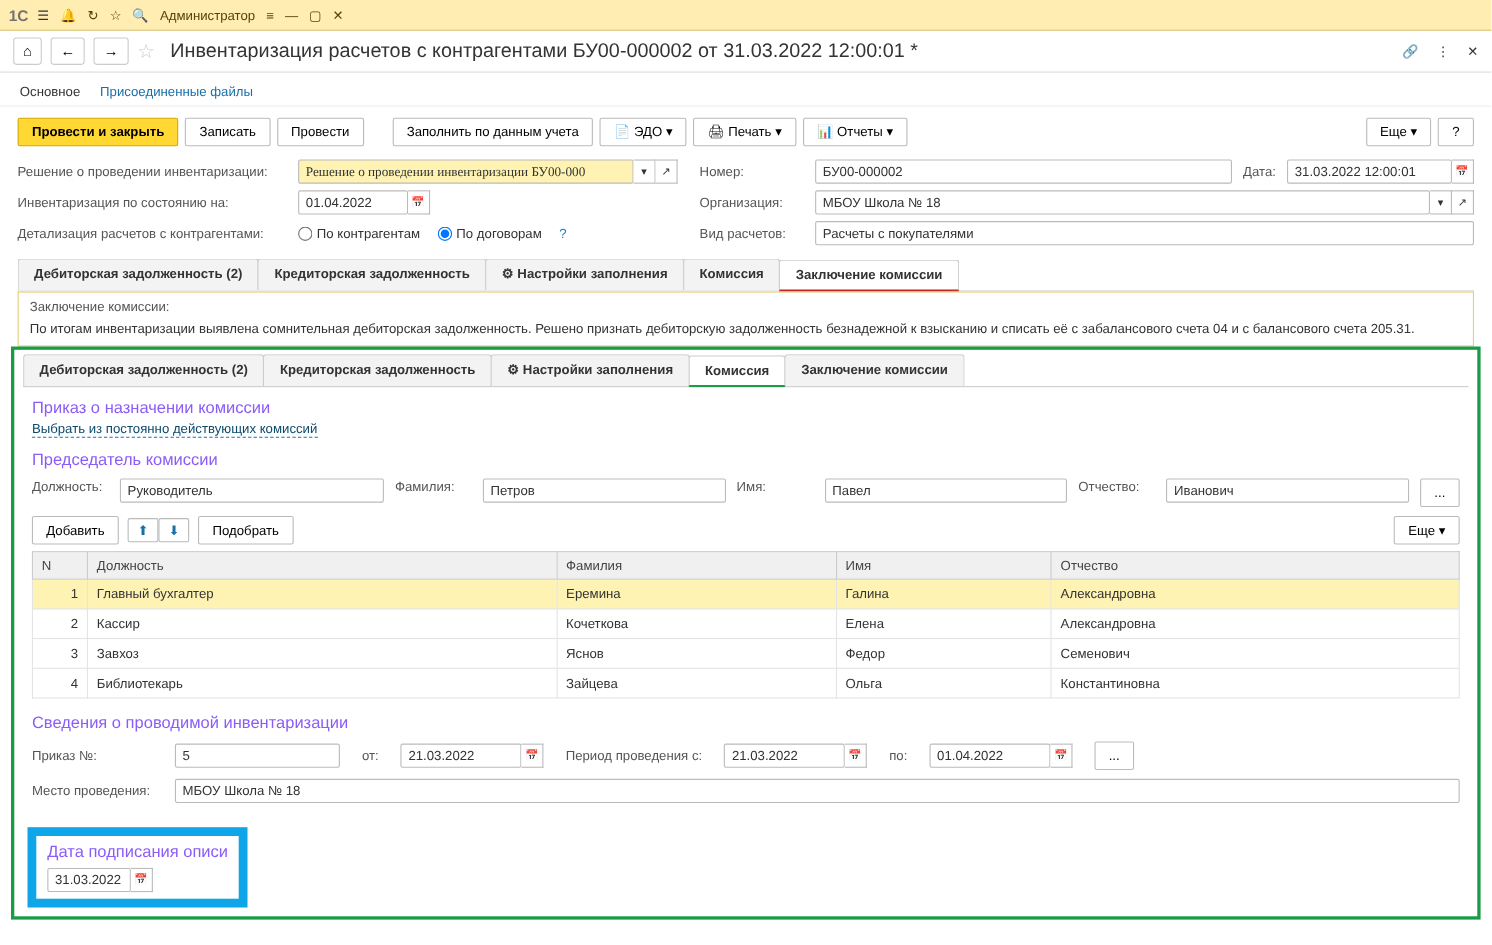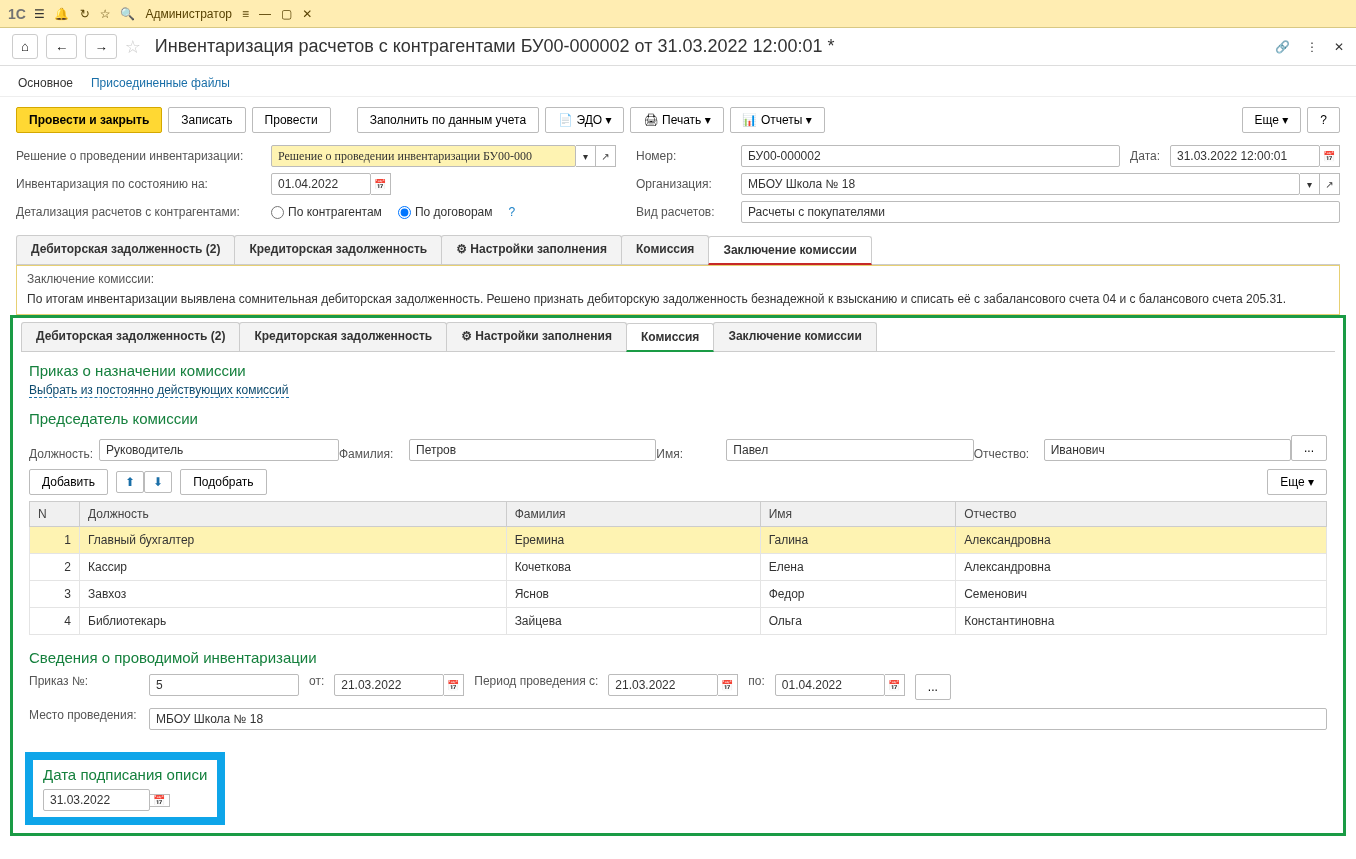--- a/index.html
+++ b/index.html
@@ -58,47 +58,47 @@
 
 
 .conclusion-box { margin: 0 16px; border: 1px solid #e7d073; background: #fff; }
 .conclusion-box .hdr { padding: 6px 10px 2px; color: #555; }
 .conclusion-box .body { padding: 4px 10px 8px; }
 
 
 .green-panel { margin: 0 10px 10px; border: 3px solid #1a9b45; padding-top: 4px; }
 
 .panel-content { padding: 10px 16px; }
-.section-title { color: #15803d; font-size: 15px; margin-bottom: 4px; }
+.section-title { color: #8b5cf6; font-size: 15px; margin-bottom: 4px; }
 .link-dotted { color: #0c4a6e; border-bottom: 1px dashed #1a6fa8; cursor: pointer; display: inline-block; }
 
-.chair-row { display: flex; align-items: flex-end; margin: 8px 0; }
+.chair-row { display: flex; gap: 10px; align-items: flex-start; margin: 8px 0; }
 .chair-row .label { min-width: 70px; }
 .chair-row .inputish { flex: 1; }
 .chair-row .inputish.sm { flex: 0 0 240px; }
 
 .list-actions { display: flex; gap: 8px; align-items: center; margin: 6px 0; }
 .arrow-btns { display: flex; }
 .arrow-btns .btn { padding: 3px 8px; }
 
 
 .tbl { width: 100%; border-collapse: collapse; margin-top: 4px; }
 .tbl th { background: #f0f0f0; border: 1px solid #ccc; padding: 5px 8px; text-align: left; font-weight: normal; color: #444; }
 .tbl td { border: 1px solid #e4e4e4; padding: 6px 8px; }
 .tbl tr.sel td { background: #fef3b2; }
 .tbl td.num { text-align: right; width: 50px; }
 
-.info-row { display: flex; gap: 10px; align-items: flex-start; margin: 8px 0; }
+.info-row { display: flex; gap: 20px; align-items: center; margin: 8px 0; }
 .info-row .inputish { width: 150px; }
 .info-row .inputish.wide { flex: 1; }
 
 
 .sign-box { border: 8px solid #0ea5e9; display: inline-block; padding: 6px 10px; margin: 4px 0 8px 12px; }
 .sign-box .section-title { margin-bottom: 6px; }
-.sign-box .input-wrap { width: 127px; align-items: center; }
+.sign-box .input-wrap { width: 96px; }
 
 </style>
 </head>
 <body>
 
 <div class="titlebar">
   <span class="logo">1С</span>
   <span class="menu-icon">☰</span>
   <div class="title-actions">
     <span>🔔</span>

